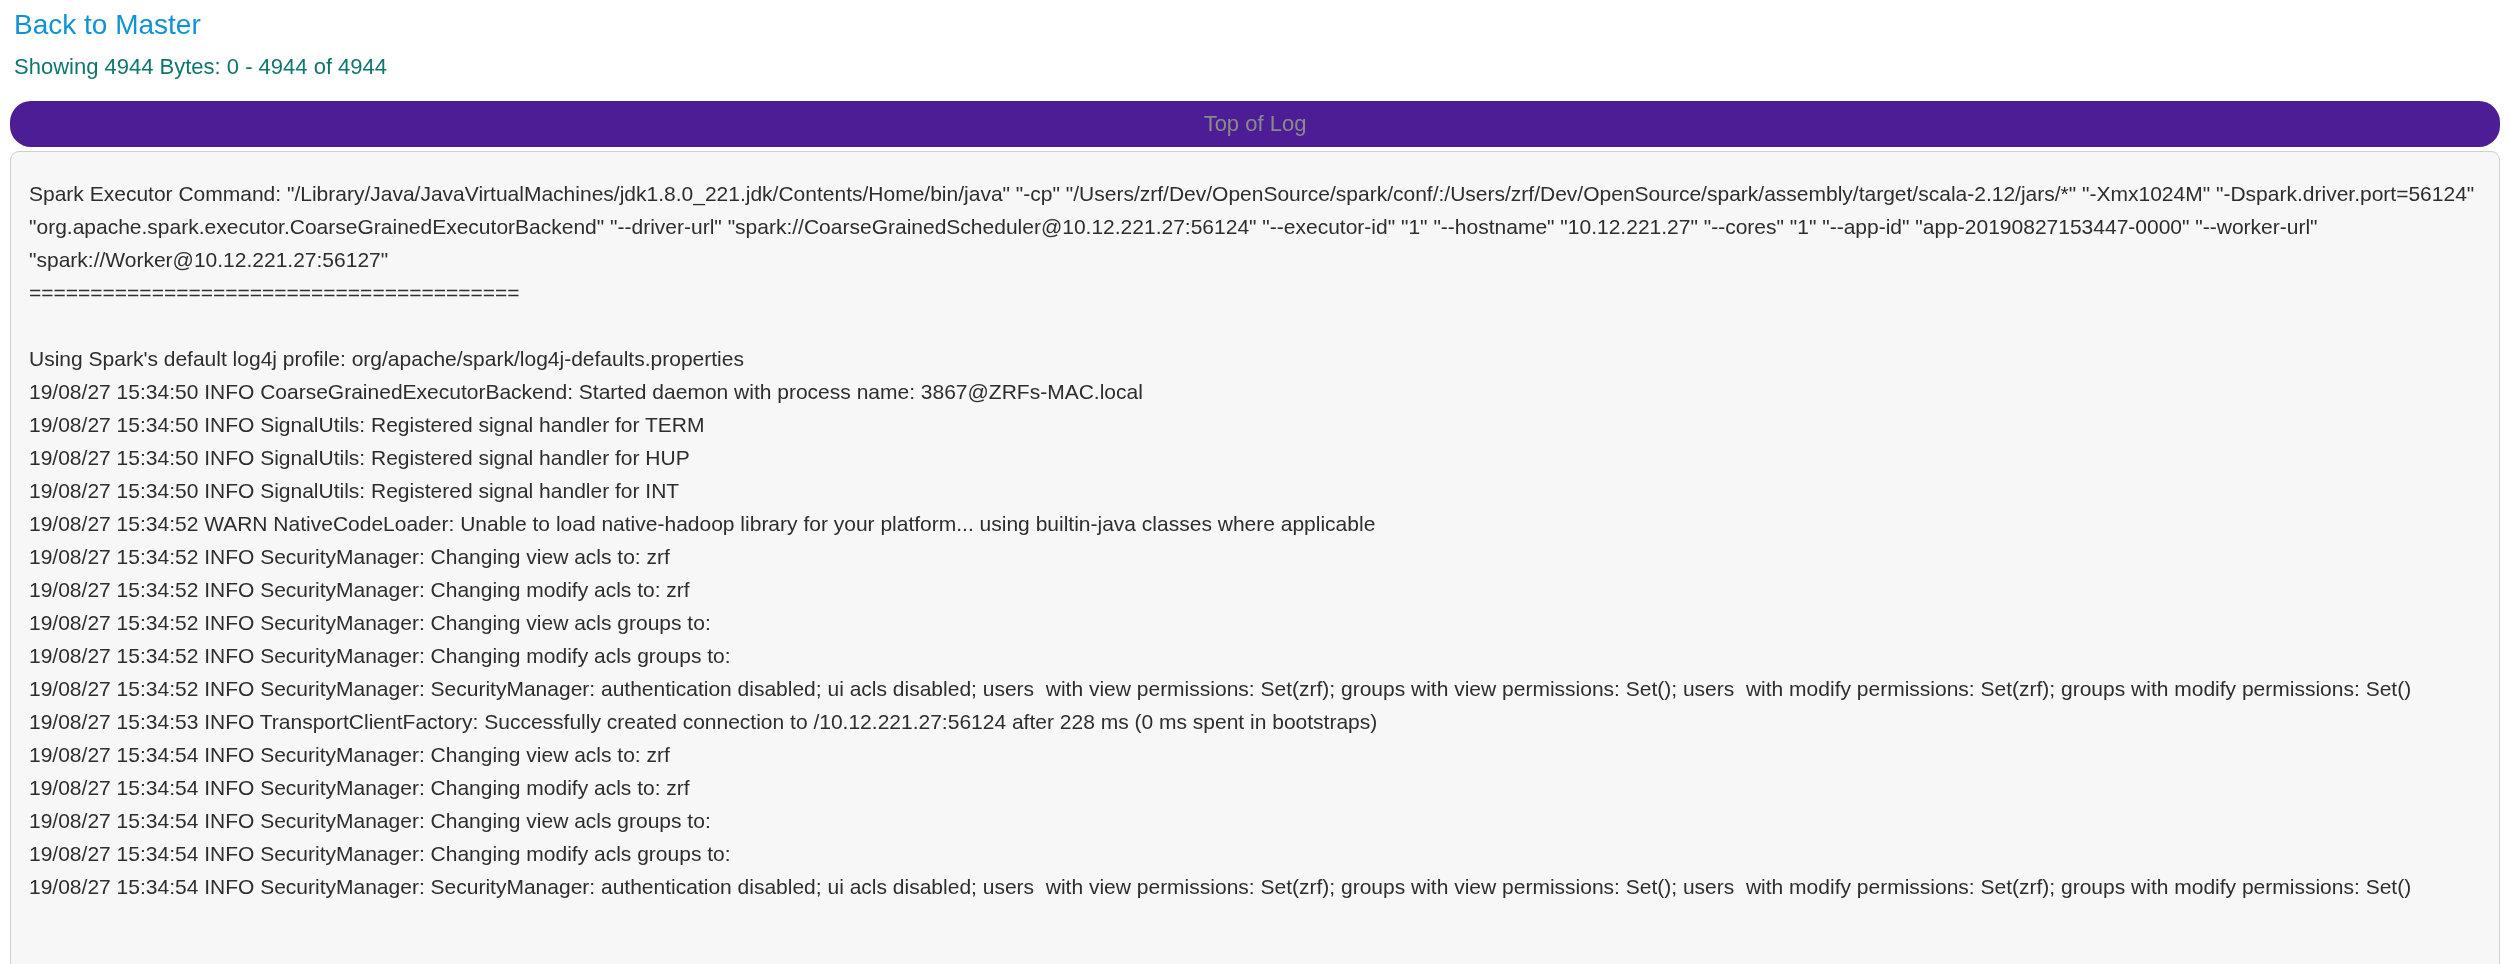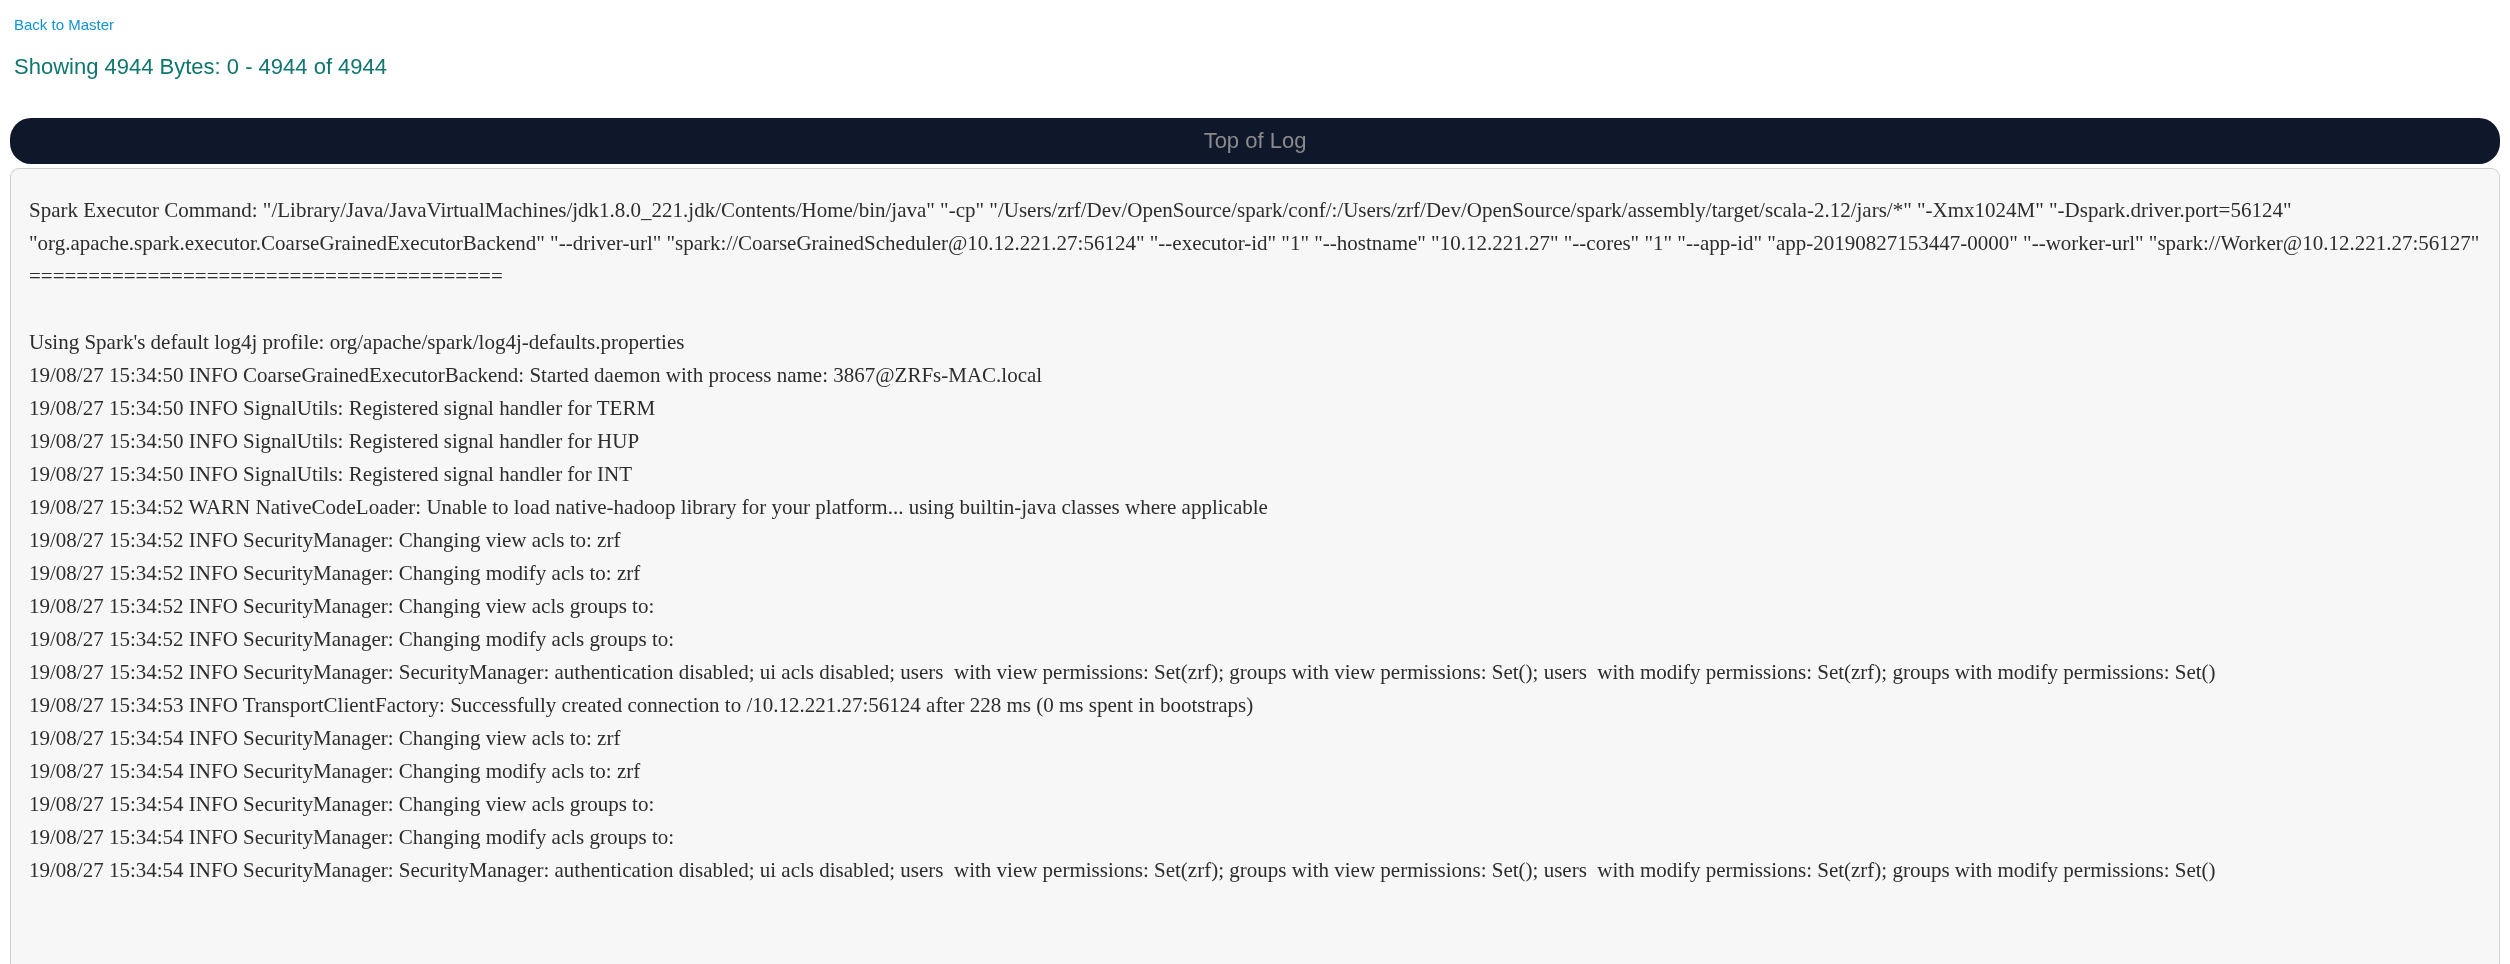--- a/index.html
+++ b/index.html
@@ -8,56 +8,56 @@
     padding: 0;
     width: 2510px;
     height: 964px;
     overflow: hidden;
     background: #ffffff;
     font-family: "Liberation Sans", sans-serif;
   }
   .back-link {
     display: inline-block;
     margin: 12px 0 0 14px;
-    font-size: 15px;
+    font-size: 28px;
     line-height: 26px;
     color: #0f93d6;
     text-decoration: none;
     cursor: pointer;
   }
   .byte-range {
     margin: 16px 0 0 14px;
     font-size: 22px;
     line-height: 26px;
     color: #0f766e;
   }
   .log-nav-bar {
-    margin: 38px 10px 0 10px;
+    margin: 21px 10px 0 10px;
     height: 46px;
     line-height: 46px;
     text-align: center;
     font-size: 22px;
     color: #8a8a8a;
-    background: #0f172a;
+    background: #4c1d95;
     border-radius: 21px;
     cursor: pointer;
   }
   .log-box {
     margin: 4px 10px 0 10px;
     height: 880px;
     border: 1px solid #cfcfcf;
     border-radius: 9px;
     background: #f7f7f7;
     padding: 0 10px;
     overflow: hidden;
   }
   .log-box pre {
     margin: 0;
     padding: 25px 8px 8px 8px;
-    font-family: Liberation Serif, serif;
+    font-family: Liberation Sans, sans-serif;
     font-size: 21px;
     line-height: 33px;
     color: #2d2d2d;
     white-space: pre-wrap;
     word-wrap: break-word;
     overflow-wrap: break-word;
   }
 </style>
 </head>
 <body>

